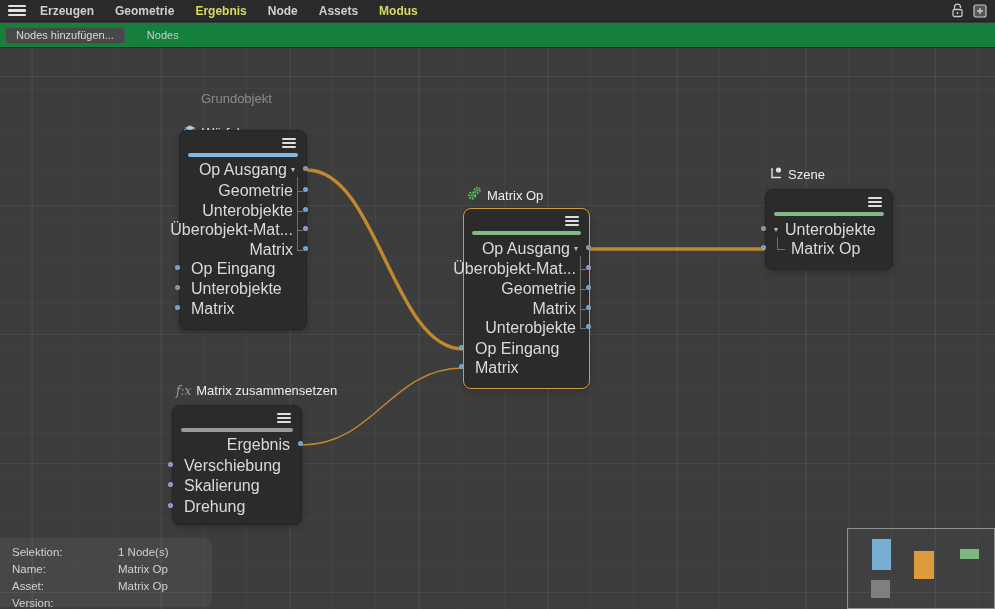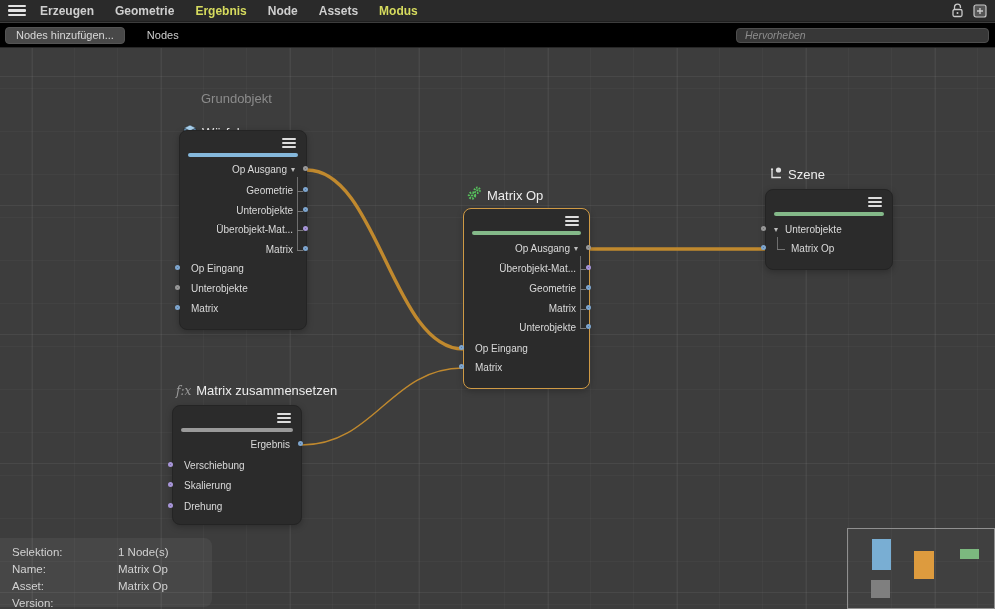--- a/index.html
+++ b/index.html
@@ -15,21 +15,21 @@
     display:flex; flex-direction:column; justify-content:space-between; cursor:pointer; }
   .mb-burger div { height:2.4px; background:#e2e2e2; border-radius:1px; }
   .menu-item { font-size:12px; font-weight:bold; color:#cfcfcf; margin-right:21px;
     white-space:nowrap; cursor:default; }
   .menu-item.active { color:#d6db5e; }
   .mb-right { margin-left:auto; display:flex; align-items:center; gap:7px; margin-right:8px; }
   .mb-icon { width:15px; height:15px; display:flex; align-items:center; justify-content:center; }
 
   
   .toolbar { position:absolute; left:0; top:23px; width:995px; height:25px;
-    background:#000000; border-bottom:1px solid #272727;
+    background:#15803d; border-bottom:1px solid #272727;
     display:flex; align-items:center; z-index:10; }
   .tb-btn { margin-left:5px; height:17px; padding:0 10px; background:#484848;
     border:1px solid #545454; border-radius:4px; color:#d9d9d9; font-size:11px;
     line-height:15px; cursor:pointer; white-space:nowrap; }
   .tb-tab { margin-left:22px; font-size:11px; color:#cccccc; }
   .tb-search { margin-left:auto; margin-right:6px; width:253px; height:15px;
     background:#373737; border:1px solid #4e4e4e; border-radius:4px;
     color:#cfcfcf; font-size:10.5px; font-style:italic; padding:0 8px; outline:none; }
   .tb-search::placeholder { color:#8d8d8d; font-style:italic; }
 
@@ -56,21 +56,21 @@
   .node-title { position:absolute; display:flex; align-items:center; gap:5px; z-index:2;
     font-size:13px; color:#ededed; white-space:nowrap; }
   .node-cat { position:absolute; font-size:13px; color:#8b8b8b; white-space:nowrap; z-index:2; }
   .fx-ic { font-family:"DejaVu Serif", serif; font-style:italic; font-size:12px; color:#9a9a9a; }
 
   .port { position:absolute; width:5px; height:5px; border-radius:50%;
     border-width:2px; border-style:solid; z-index:3; cursor:pointer; }
   .p-blue   { border-color:#7ea6cf; background:#50719a; }
   .p-purple { border-color:#a795d8; background:#70619f; }
   .p-gray   { border-color:#989898; background:#6c6c6c; }
-  .port-label { position:absolute; font-size:10px; color:#dadada; line-height:14px;
+  .port-label { position:absolute; font-size:16px; color:#dadada; line-height:14px;
     white-space:nowrap; z-index:3; }
   .expander { position:absolute; font-size:8px; color:#bdbdbd; line-height:10px; z-index:3; cursor:pointer; }
   .dash { position:absolute; height:1px; background:#777; z-index:2; }
   .treeline { position:absolute; width:1px; background:#6e6e6e; z-index:2; }
 
   
   .info-panel { position:absolute; left:-8px; bottom:2px; width:220px; height:69px;
     background:rgba(255,255,255,0.055); border-radius:8px; z-index:5; padding:6px 0 0 20px; }
   .info-row { display:flex; font-size:11.5px; line-height:17px; color:#d2d2d2; }
   .info-row .lbl { width:106px; font-weight:normal; }
@@ -111,21 +111,20 @@
           <rect x="1" y="1" width="12" height="12" rx="2" fill="#555" stroke="#c9c9c9" stroke-width="1.2"></rect>
           <path d="M7 4 V10 M4 7 H10" stroke="#c9c9c9" stroke-width="1.4"></path>
         </svg>
       </span>
     </div>
   </div>
 
   <div class="toolbar">
     <button class="tb-btn">Nodes hinzufügen...</button>
     <span class="tb-tab">Nodes</span>
-    <input class="tb-search" placeholder="Hervorheben" style="">
   </div>
 
   <div class="canvas" id="canvas">
     <svg id="wires" width="995" height="561" viewBox="0 0 995 561">
         <path d="M 307 122 C 377.2 122, 392.8 301, 463 301" fill="none" stroke="#c0892e" stroke-width="3.4" stroke-linecap="round"></path>
         <path d="M 302 397 C 374.45 397, 390.55 320, 463 320" fill="none" stroke="#c0892e" stroke-width="1.4" stroke-linecap="round"></path>
         <path d="M 590 201 C 668.75 201, 686.25 201, 765 201" fill="none" stroke="#c0892e" stroke-width="3.4" stroke-linecap="round"></path>
       </svg>
 
     <div class="info-panel">

